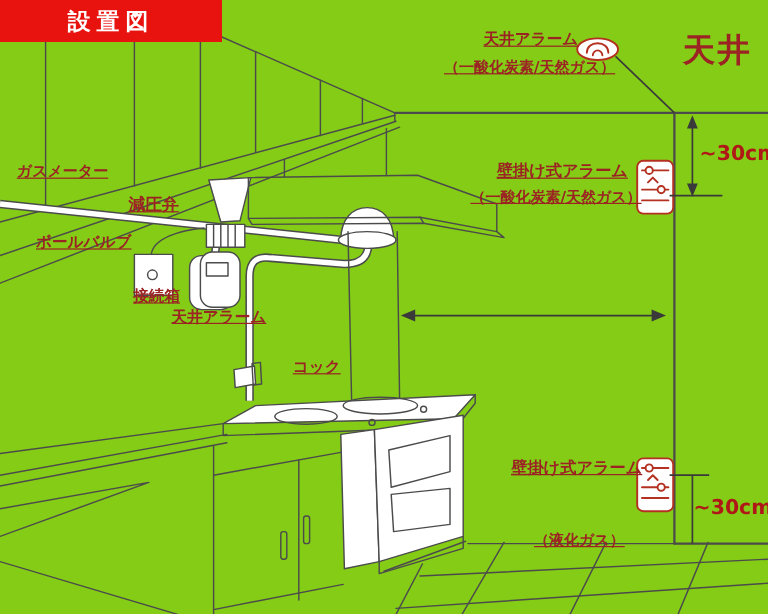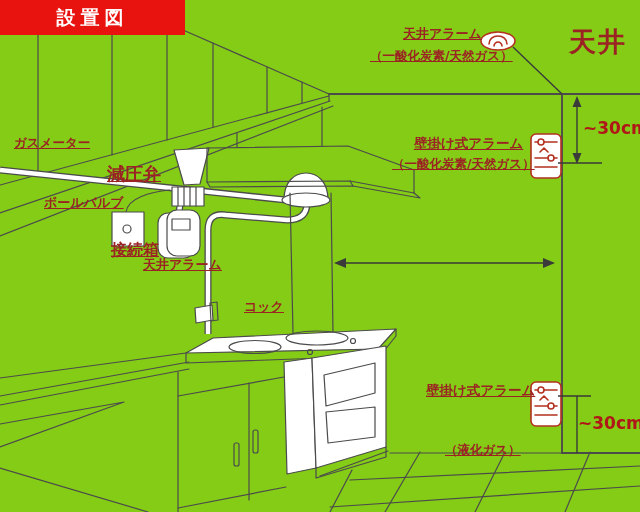--- a/index.html
+++ b/index.html
@@ -206,19 +206,19 @@
   <div class="lbl" style="left:414px;top:136px;font-size:13.5px;">壁掛け式アラーム</div>
   <div class="lbl" style="left:392px;top:157px;font-size:12.5px;">（一酸化炭素/天然ガス）</div>
 
   <div class="lbl" style="left:426px;top:383px;font-size:13.5px;">壁掛け式アラーム</div>
   <div class="lbl" style="left:445px;top:407px;font-size:12.5px;margin-top:36px;">（液化ガス）</div>
 
   <div class="dimlbl" style="left:583px;top:118px;font-size:17px;">~30cm</div>
   <div class="dimlbl" style="left:578px;top:413px;font-size:17px;">~30cm</div>
 
   <div class="lbl" style="left:14px;top:136px;font-size:12.5px;">ガスメーター</div>
-  <div class="lbl" style="left:107px;top:164px;font-size:18px;">減圧弁</div>
-  <div class="lbl" style="left:44px;top:196px;font-size:13px;">ボールバルブ</div>
-  <div class="lbl" style="left:111px;top:241px;font-size:16px;">接続箱</div>
+  <div class="lbl" style="left:107px;top:164px;font-size:14px;">減圧弁</div>
+  <div class="lbl" style="left:30px;top:196px;font-size:13px;">ボールバルブ</div>
+  <div class="lbl" style="left:111px;top:241px;font-size:13px;">接続箱</div>
   <div class="lbl" style="left:143px;top:258px;font-size:13px;">天井アラーム</div>
   <div class="lbl" style="left:224px;top:300px;font-size:13px;margin-left:20px;">コック</div>
 
 </div>
 
 </body></html>

